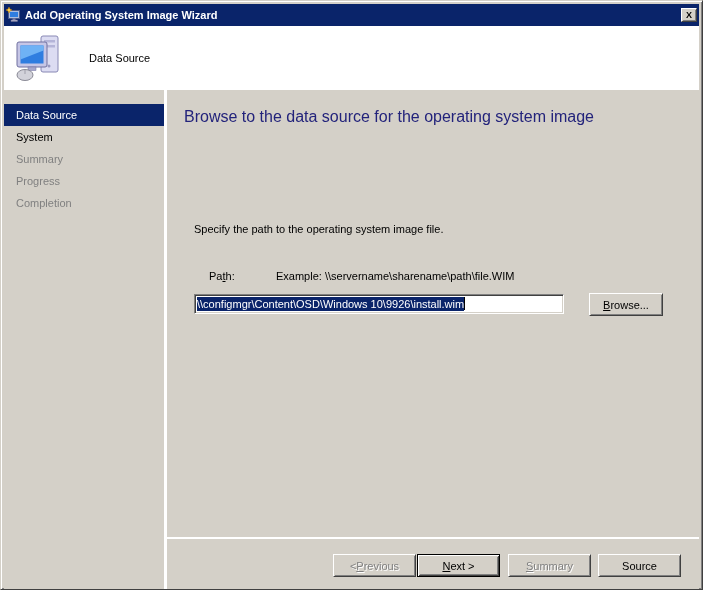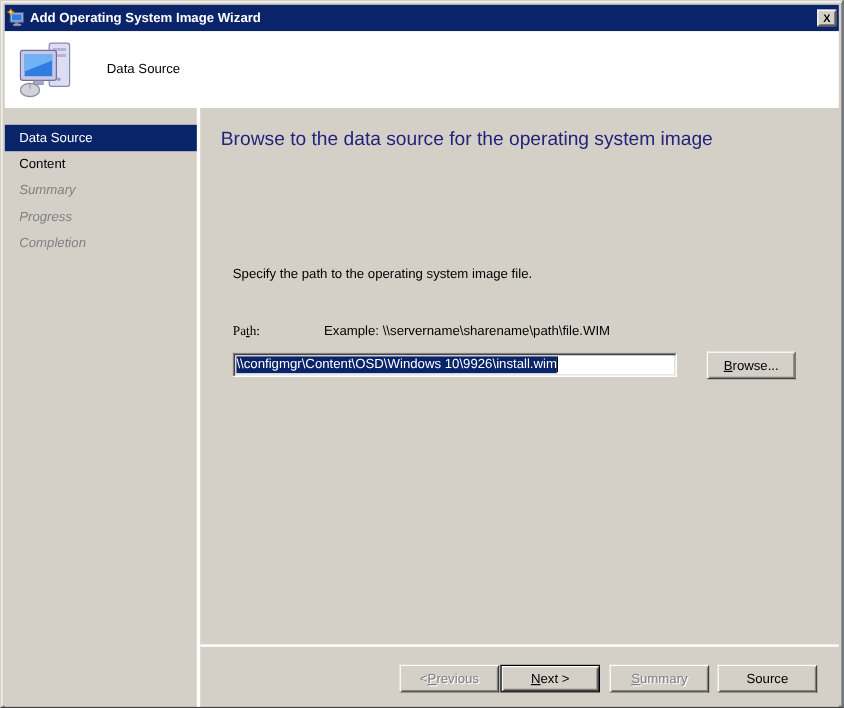--- a/index.html
+++ b/index.html
@@ -50,32 +50,32 @@
   .body { display: flex; height: 502px; }
 
   .sidebar {
     width: 160px; background: #D4D0C8;
     border-right: 3px solid #ffffff;
     padding-top: 14px; flex: 0 0 163px;
   }
   .side-item { height: 22px; line-height: 22px; padding-left: 12px; white-space: nowrap; }
   .side-item.selected { background: #0A246A; color: #ffffff; }
   .side-item.enabled { color: #000000; }
-  .side-item.disabled { color: #808080; font-style: italic; }
+  .side-item.disabled { color: #808080; }
 
   .main { position: relative; flex: 1; background: #D4D0C8; }
 
   .main-heading {
     position: absolute; left: 17px; top: 18px;
     font-size: 16px; font-weight: normal; color: #23237B;
     margin: 0; white-space: nowrap;
   }
   .instruction { position: absolute; left: 27px; top: 133px; }
-  .path-label   { position: absolute; left: 27px;  top: 180px; font-family: Liberation Serif, serif; }
-  .path-example { position: absolute; left: 103px; top: 180px; }
+  .path-label   { position: absolute; left: 42px;  top: 180px; }
+  .path-example { position: absolute; left: 109px; top: 180px; }
 
   .path-input {
     position: absolute; left: 27px; top: 204px;
     width: 370px; height: 20px;
     background: #ffffff;
     border: 1px solid; border-color: #808080 #ffffff #ffffff #808080;
     box-shadow: inset 1px 1px 0 #404040, inset -1px -1px 0 #d4d0c8;
     padding: 2px 1px 0 2px;
     white-space: nowrap; overflow: hidden;
     cursor: text;
@@ -147,21 +147,21 @@
       <ellipse cx="9" cy="41" rx="8" ry="5.5" fill="#d2d2da" stroke="#8a8a96"></ellipse>
       <line x1="9" y1="36" x2="9" y2="40" stroke="#8a8a96" stroke-width="0.7"></line>
     </svg>
     <span class="header-title">Data Source</span>
   </div>
 
   <div class="body">
 
     <div class="sidebar">
       <div class="side-item selected">Data Source</div>
-      <div class="side-item enabled">Content</div>
+      <div class="side-item enabled">System</div>
       <div class="side-item disabled">Summary</div>
       <div class="side-item disabled">Progress</div>
       <div class="side-item disabled">Completion</div>
     </div>
 
     <div class="main">
       <h1 class="main-heading">Browse to the data source for the operating system image</h1>
 
       <div class="instruction">Specify the path to the operating system image file.</div>
 

